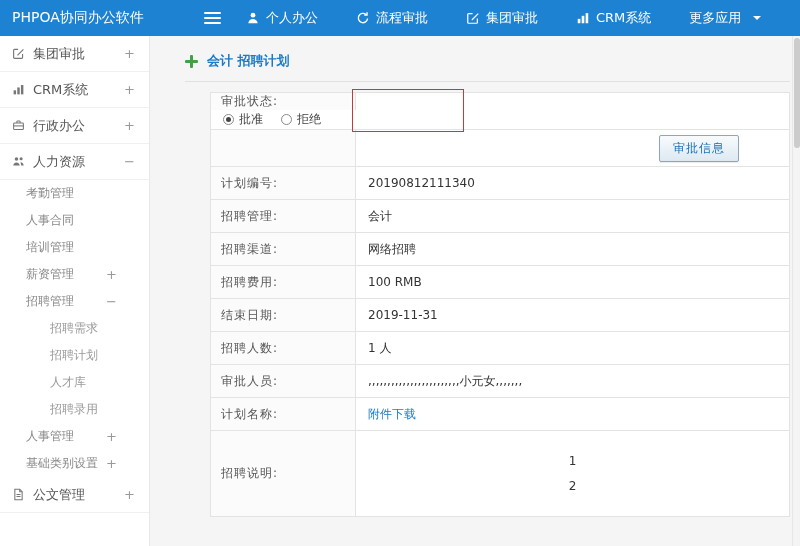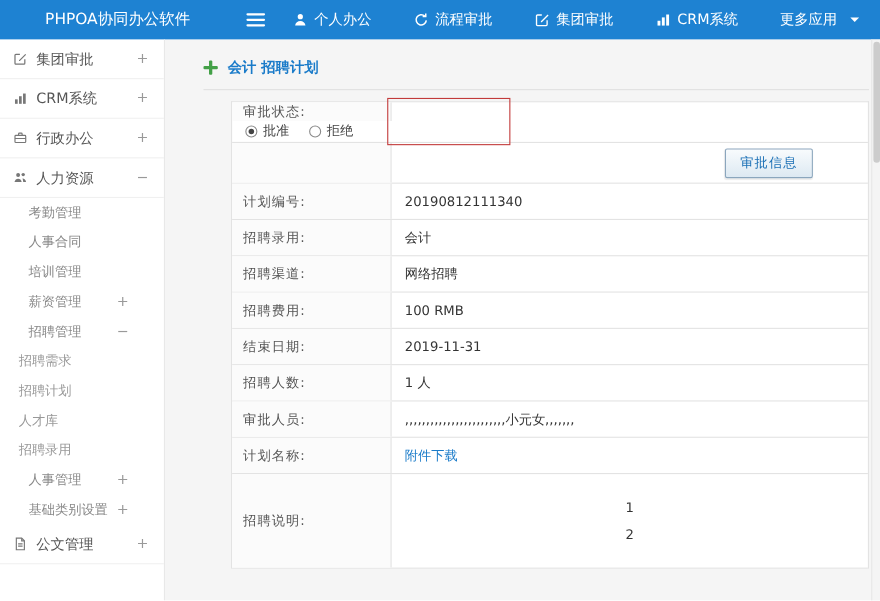--- a/index.html
+++ b/index.html
@@ -4,21 +4,21 @@
 <style>
   * { margin:0; padding:0; box-sizing:border-box; }
   html,body { width:800px; height:546px; overflow:hidden; }
   body {
     font-family:"DejaVu Sans","Liberation Sans",sans-serif;
     font-size:12px; color:#333; background:#fff; position:relative;
   }
 
   
   .topbar { height:36px; background:#1e82d2; display:flex; align-items:center; color:#fff; }
-  .brand { width:190px; padding-left:12px; font-size:14px; white-space:nowrap;margin-left:29px; }
+  .brand { width:190px; padding-left:12px; font-size:14px; white-space:nowrap; }
   .hamburger { display:flex; flex-direction:column; gap:3px; margin:0 6px 0 14px; cursor:pointer; }
   .hamburger i { display:block; width:17px; height:2px; background:#fff; border-radius:1px; }
   .topnav { display:flex; align-items:center; height:100%; }
   .nav-item { display:flex; align-items:center; gap:6px; color:#fff; font-size:13px;
               padding:0 19px; height:100%; text-decoration:none; cursor:pointer; white-space:nowrap; }
   .nicon { display:inline-flex; width:14px; height:14px; color:#fff; }
   .nicon svg { width:14px; height:14px; }
   .caret { width:0; height:0; border:4px solid transparent; border-top-color:#fff; margin-top:4px; margin-left:6px; }
 
   
@@ -26,21 +26,21 @@
 
   
   .sidebar { width:150px; background:#fff; border-right:1px solid #e8e8e8; overflow:hidden; flex:none; }
   .side-item { display:flex; align-items:center; cursor:pointer; }
   .lvl0 { height:36px; padding:0 14px 0 12px; color:#555; font-size:13px; border-bottom:1px solid #f0f0f0; }
   .s-icon { display:inline-flex; width:13px; height:13px; margin-right:8px; color:#777; flex:none; }
   .s-icon svg { width:13px; height:13px; }
   .toggle { margin-left:auto; color:#999; font-size:13px; }
   .lvl1 { height:27px; padding-left:26px; padding-right:14px; color:#888; font-size:12px; }
   .lvl1 .toggle { margin-right:18px; }
-  .lvl2 { height:27px; padding-left:17px; color:#999; font-size:12px; }
+  .lvl2 { height:27px; padding-left:50px; color:#999; font-size:12px; }
 
   
   .main { flex:1; background:#f5f5f5; padding:16px 10px 0 35px; position:relative; overflow:hidden; }
   .page-head { display:flex; align-items:center; gap:9px; padding-bottom:11px; border-bottom:1px solid #e0e0e0; }
   .plus { position:relative; width:13px; height:13px; flex:none; cursor:pointer; }
   .plus::before,.plus::after { content:""; position:absolute; background:#43a047; border-radius:1px; }
   .plus::before { left:5px; top:0; width:3px; height:13px; }
   .plus::after  { left:0; top:5px; width:13px; height:3px; }
   .page-title { color:#1a7bc9; font-weight:bold; font-size:13px;text-align:center; }
 
@@ -273,21 +273,21 @@
           <div class="tvalue btn-cell">
             <button class="approve-btn">审批信息</button>
           </div>
         </div>
 
         <div class="trow row-std">
           <div class="tlabel">计划编号:</div>
           <div class="tvalue">20190812111340</div>
         </div>
         <div class="trow row-std">
-          <div class="tlabel">招聘录用:</div>
+          <div class="tlabel">招聘管理:</div>
           <div class="tvalue">会计</div>
         </div>
         <div class="trow row-std">
           <div class="tlabel">招聘渠道:</div>
           <div class="tvalue">网络招聘</div>
         </div>
         <div class="trow row-std">
           <div class="tlabel">招聘费用:</div>
           <div class="tvalue">100 RMB</div>
         </div>

